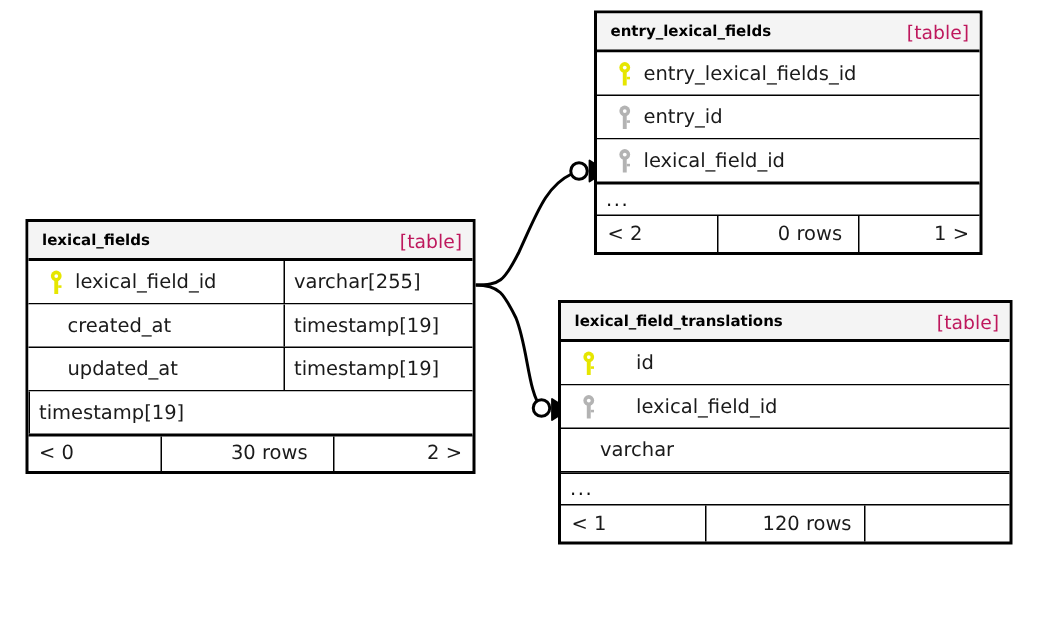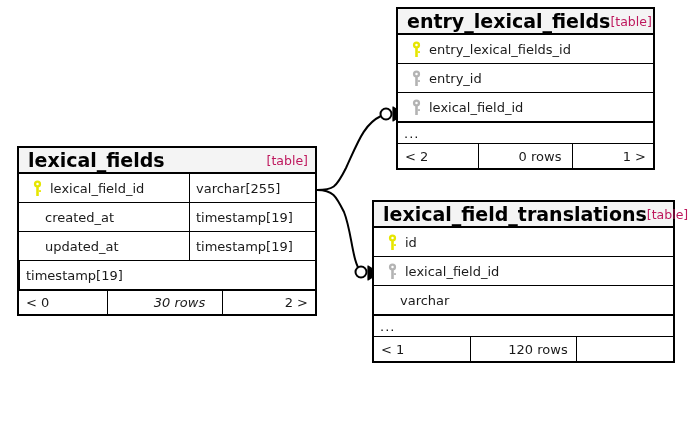--- a/index.html
+++ b/index.html
@@ -48,21 +48,21 @@
     border-bottom: 2px solid #000000;
     box-sizing: border-box;
     height: 26px;
     display: flex;
     align-items: center;
     justify-content: space-between;
     padding: 0 7px 0 9px;
   }
   .tbl-name {
     font-weight: bold;
-    font-size: 19px;
+    font-size: 10px;
     color: #000000;
     white-space: nowrap;
   }
   .tbl-tag {
     font-size: 12.5px;
     color: #be185d;
     white-space: nowrap;
   }
 
   .row {
@@ -141,39 +141,39 @@
 
   
   #tbl-lexical-fields {
     left: 17px;
     top: 146px;
     width: 300px;
   }
   #tbl-lexical-fields .cell-name { width: 170px; min-width: 170px; }
   #tbl-lexical-fields .cell-type { flex: 1; }
   #tbl-lexical-fields .foot-left  { width: 88px; min-width: 88px; }
-  #tbl-lexical-fields .foot-mid   { flex: 1; font-style: italic; }
+  #tbl-lexical-fields .foot-mid   { flex: 1; }
   #tbl-lexical-fields .foot-right { width: 92px; min-width: 92px; }
 
   #tbl-entry-lexical-fields {
     left: 396px;
     top: 7px;
     width: 259px;
   }
   #tbl-entry-lexical-fields .cell-name { flex: 1; }
   #tbl-entry-lexical-fields .foot-left  { width: 80px; min-width: 80px; }
   #tbl-entry-lexical-fields .foot-mid   { flex: 1; }
   #tbl-entry-lexical-fields .foot-right { width: 80px; min-width: 80px; }
 
   #tbl-lexical-field-translations {
     left: 372px;
     top: 200px;
     width: 303px;
   }
-  #tbl-lexical-field-translations .cell-name { flex: 1; }
+  #tbl-lexical-field-translations .cell-name { flex: 1; gap: 19px; }
   #tbl-lexical-field-translations .foot-left  { width: 96px; min-width: 96px; }
   #tbl-lexical-field-translations .foot-mid   { flex: 1; }
   #tbl-lexical-field-translations .foot-right { width: 96px; min-width: 96px; }
 
   
   .indent { padding-left: 24px; }
 
   
   #credit {
     position: absolute;

